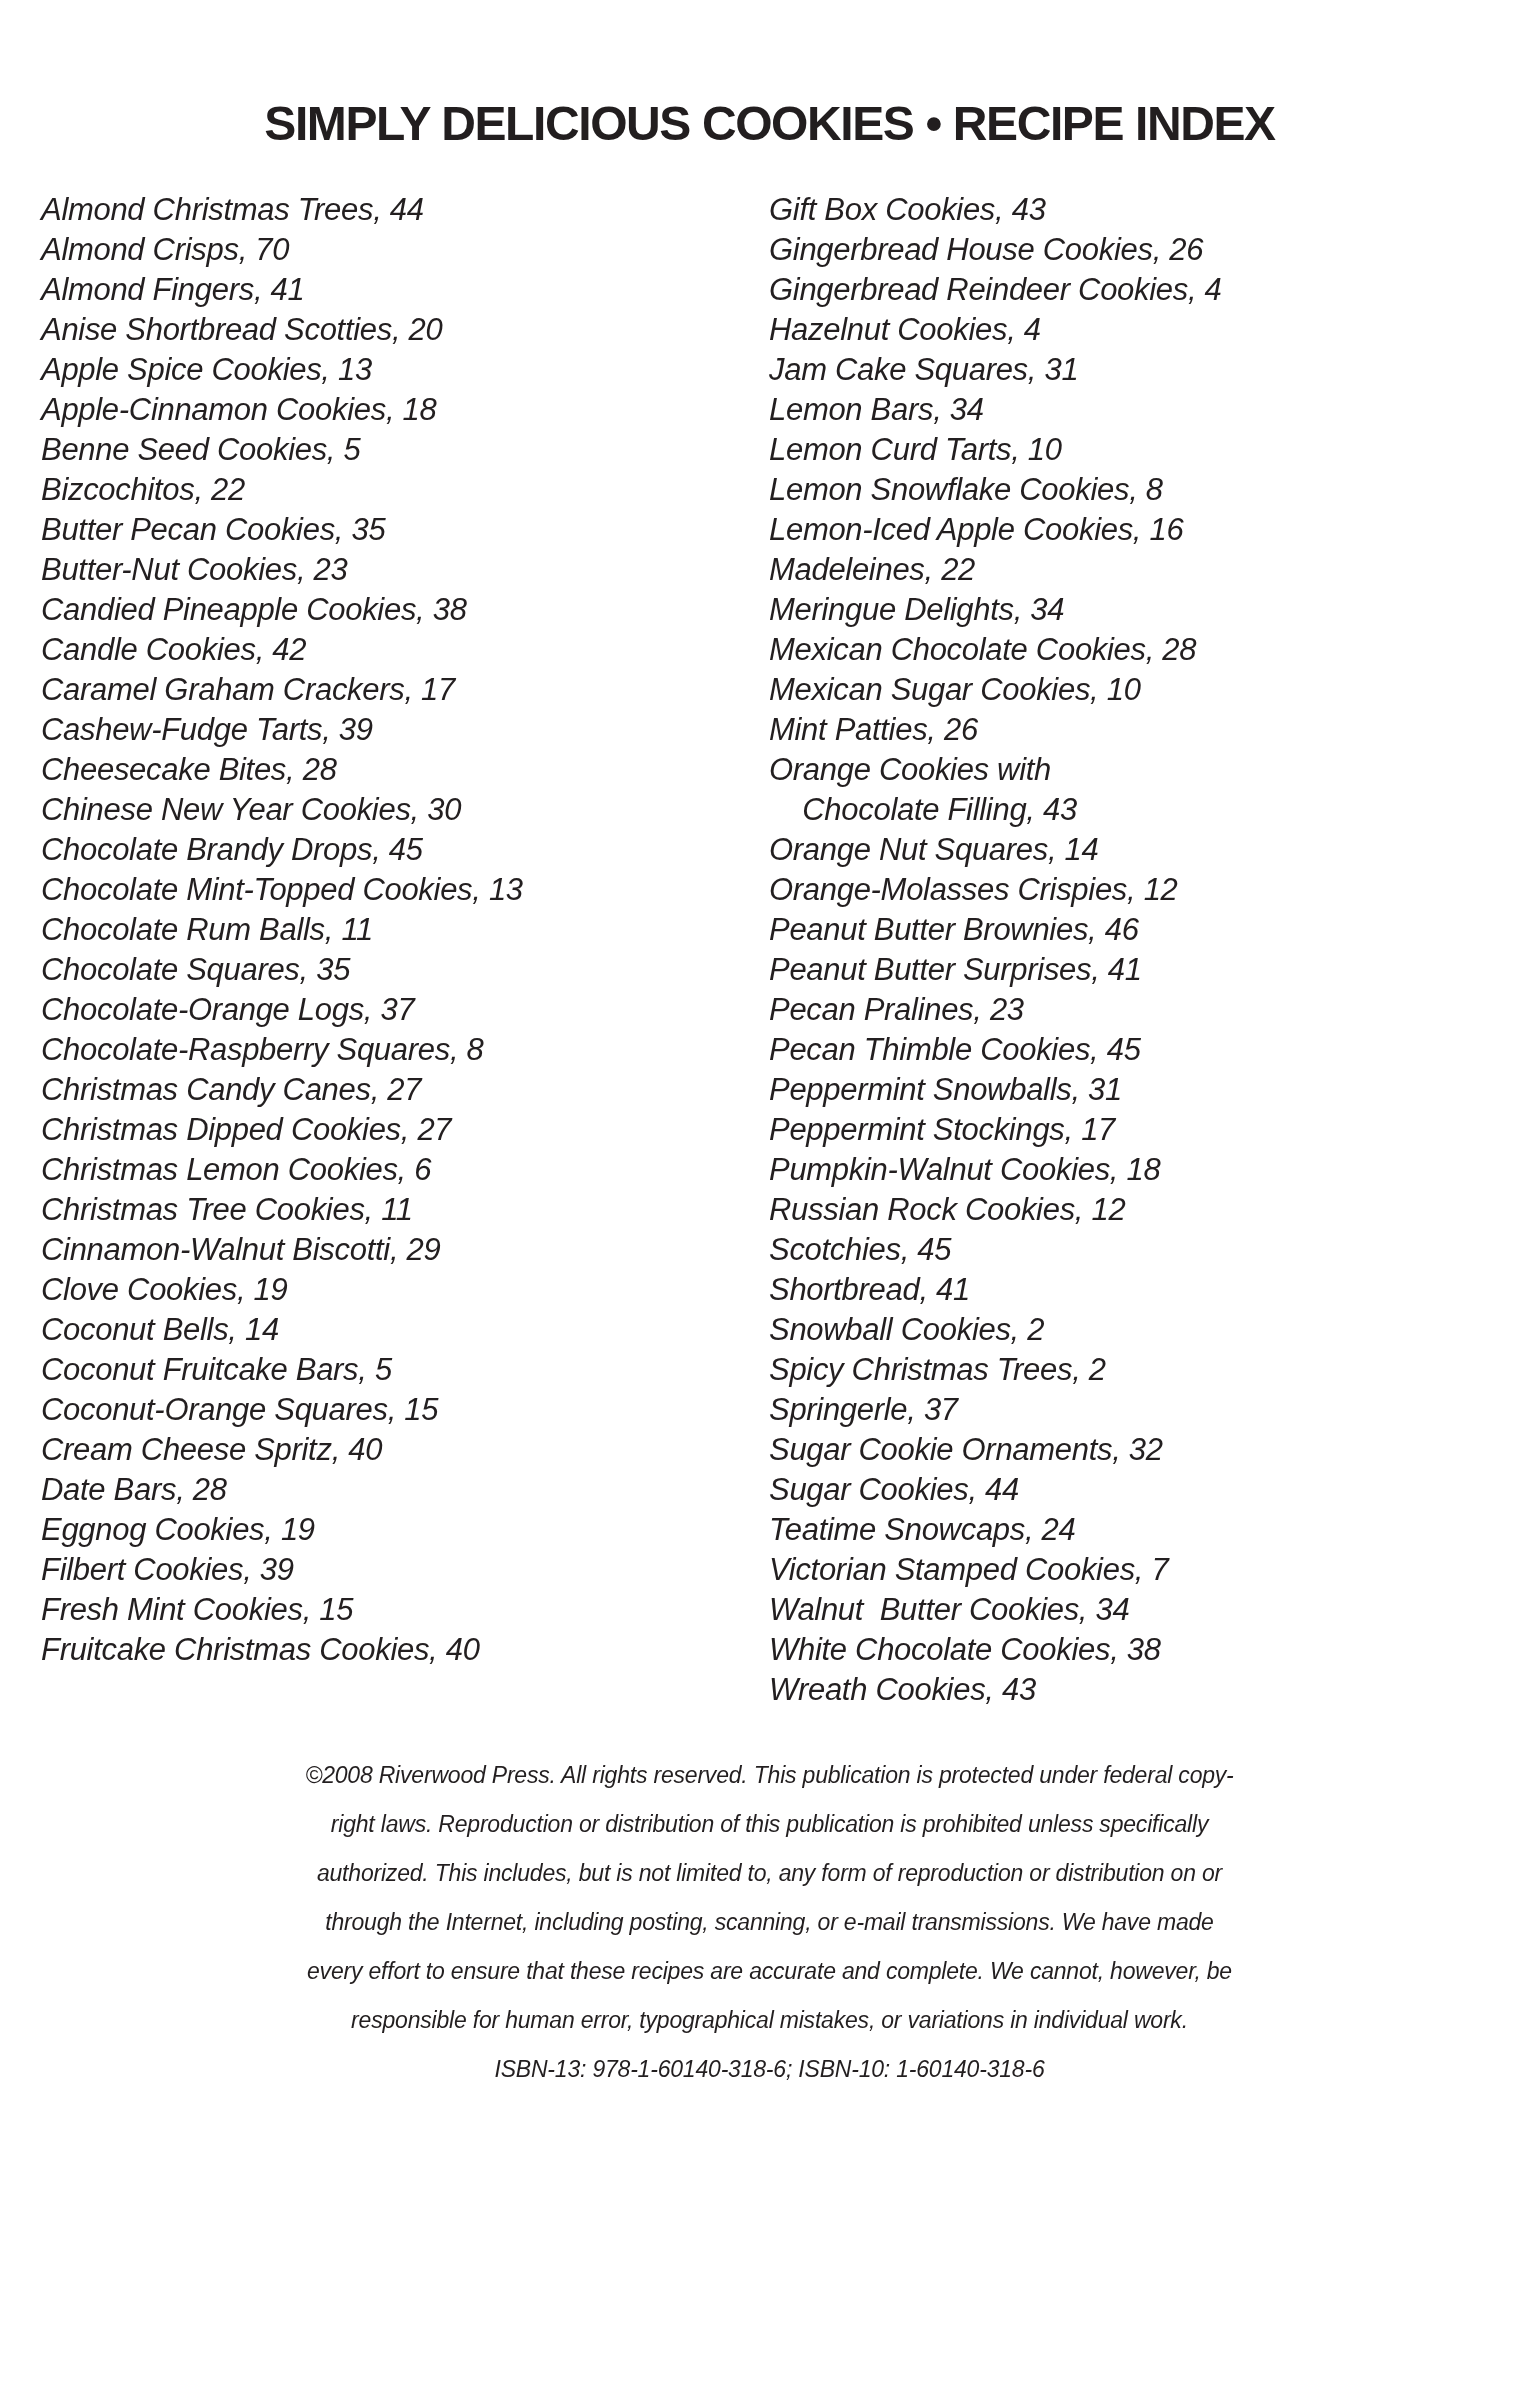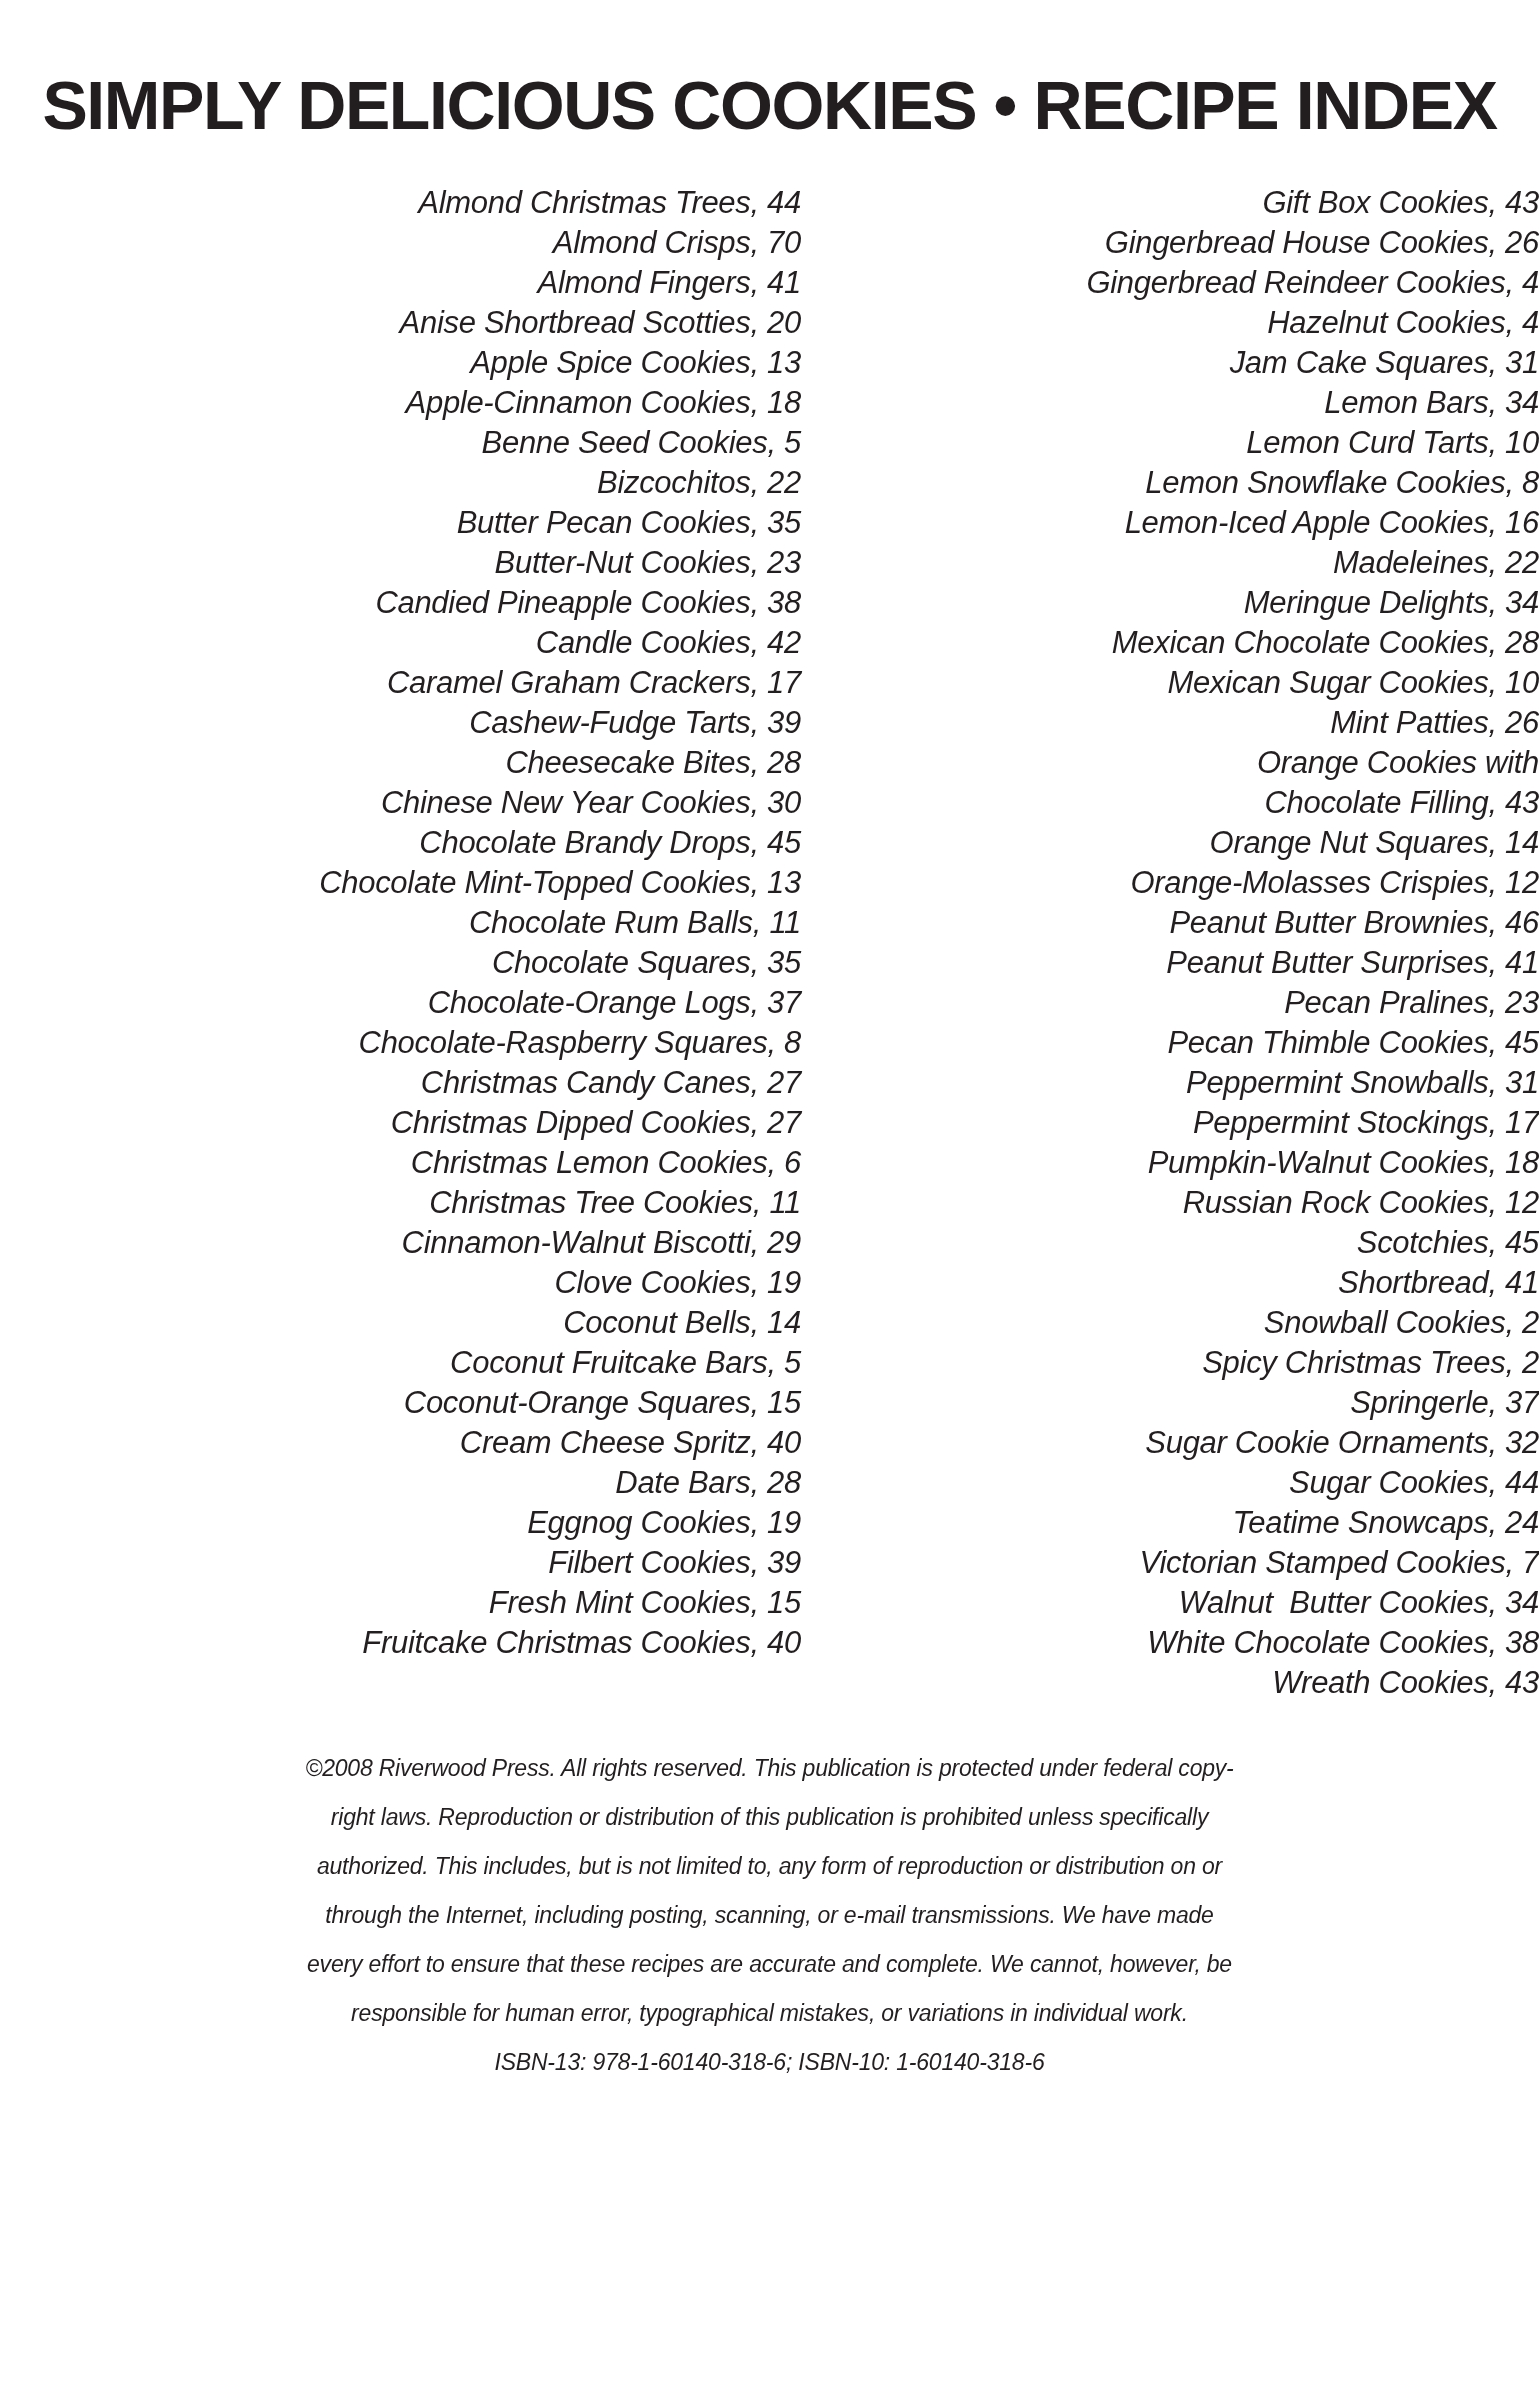--- a/index.html
+++ b/index.html
@@ -15,35 +15,34 @@
     color: #231f20;
     overflow: hidden;
   }
   .page {
     width: 1539px;
     height: 2399px;
     background: #ffffff;
   }
   .title {
     margin: 0;
-    padding-top: 66px;
+    padding-top: 96px;
     text-align: center;
-    font-size: 68px;
+    font-size: 48px;
     font-weight: 700;
     font-style: normal;
     letter-spacing: -1.4px;
     color: #221e1f;
     white-space: nowrap;
   }
   .index-columns {
     display: flex;
     flex-direction: row;
-    padding-left: 73px;
+    padding-left: 41px;
     margin-top: 39px;
-    text-align: right;
   }
   .col {
     list-style: none;
     margin: 0;
     padding: 0;
   }
   .col-left {
     width: 728px;
     flex: 0 0 728px;
   }

